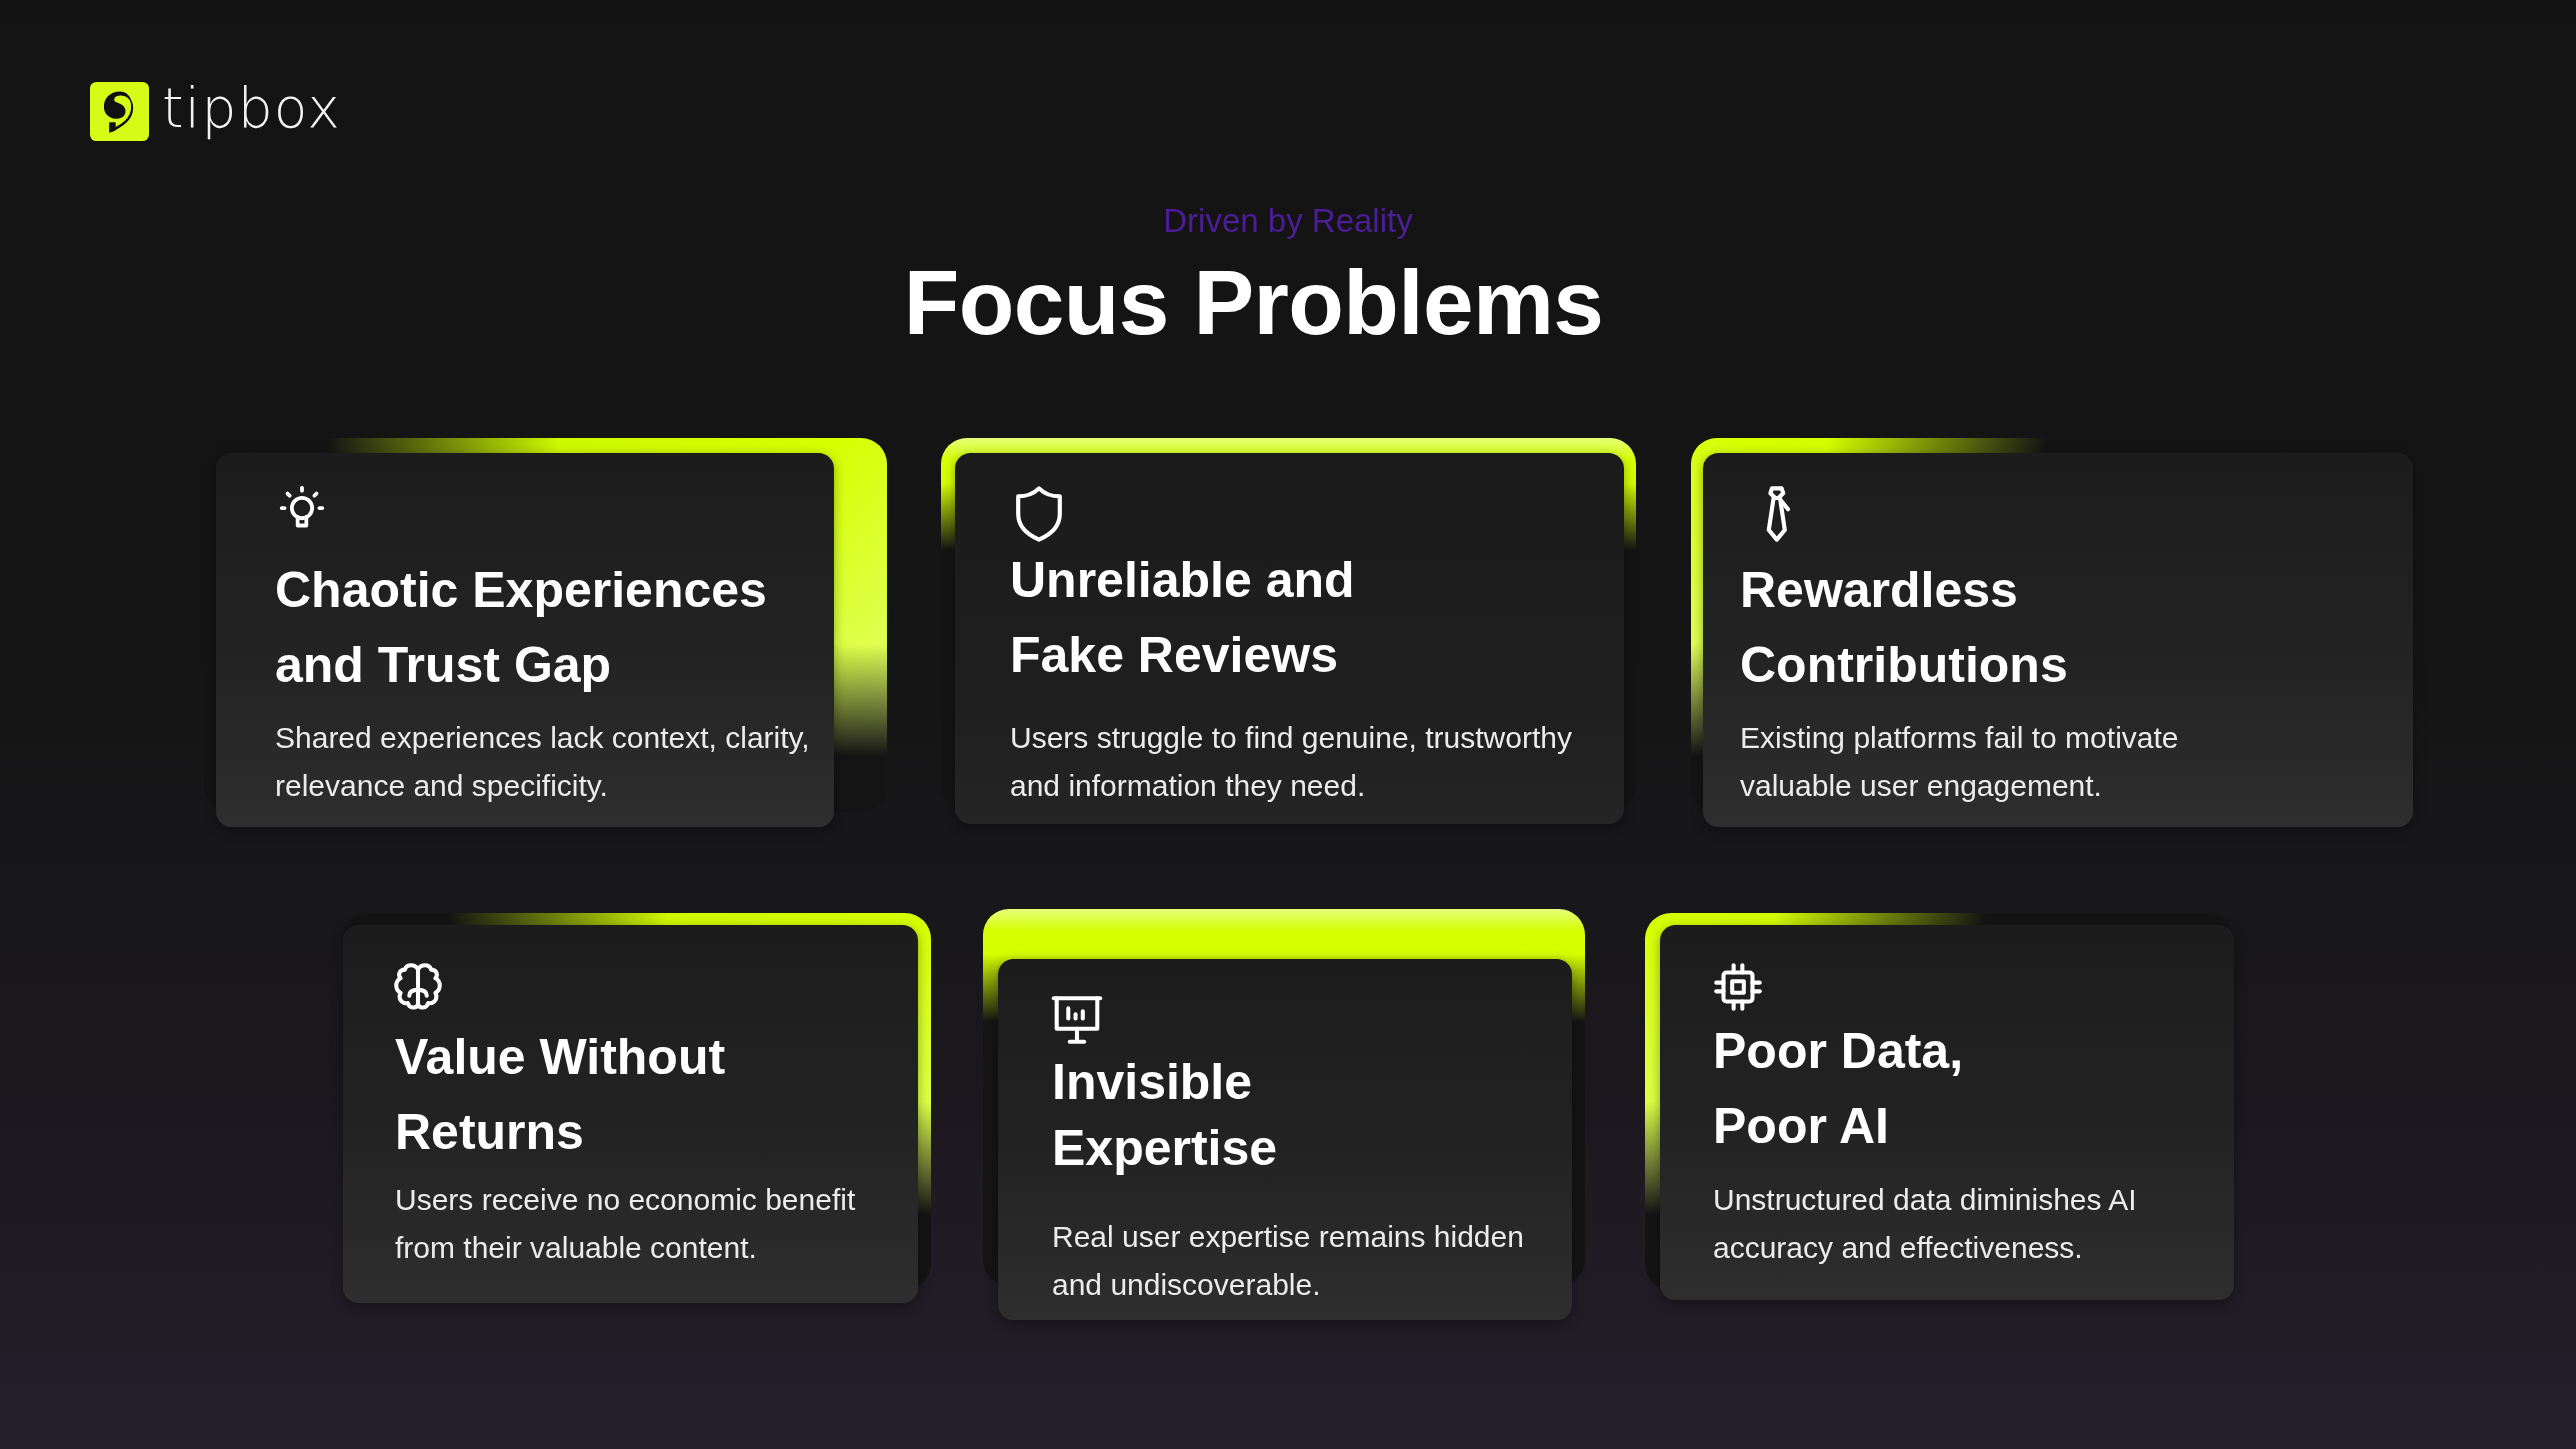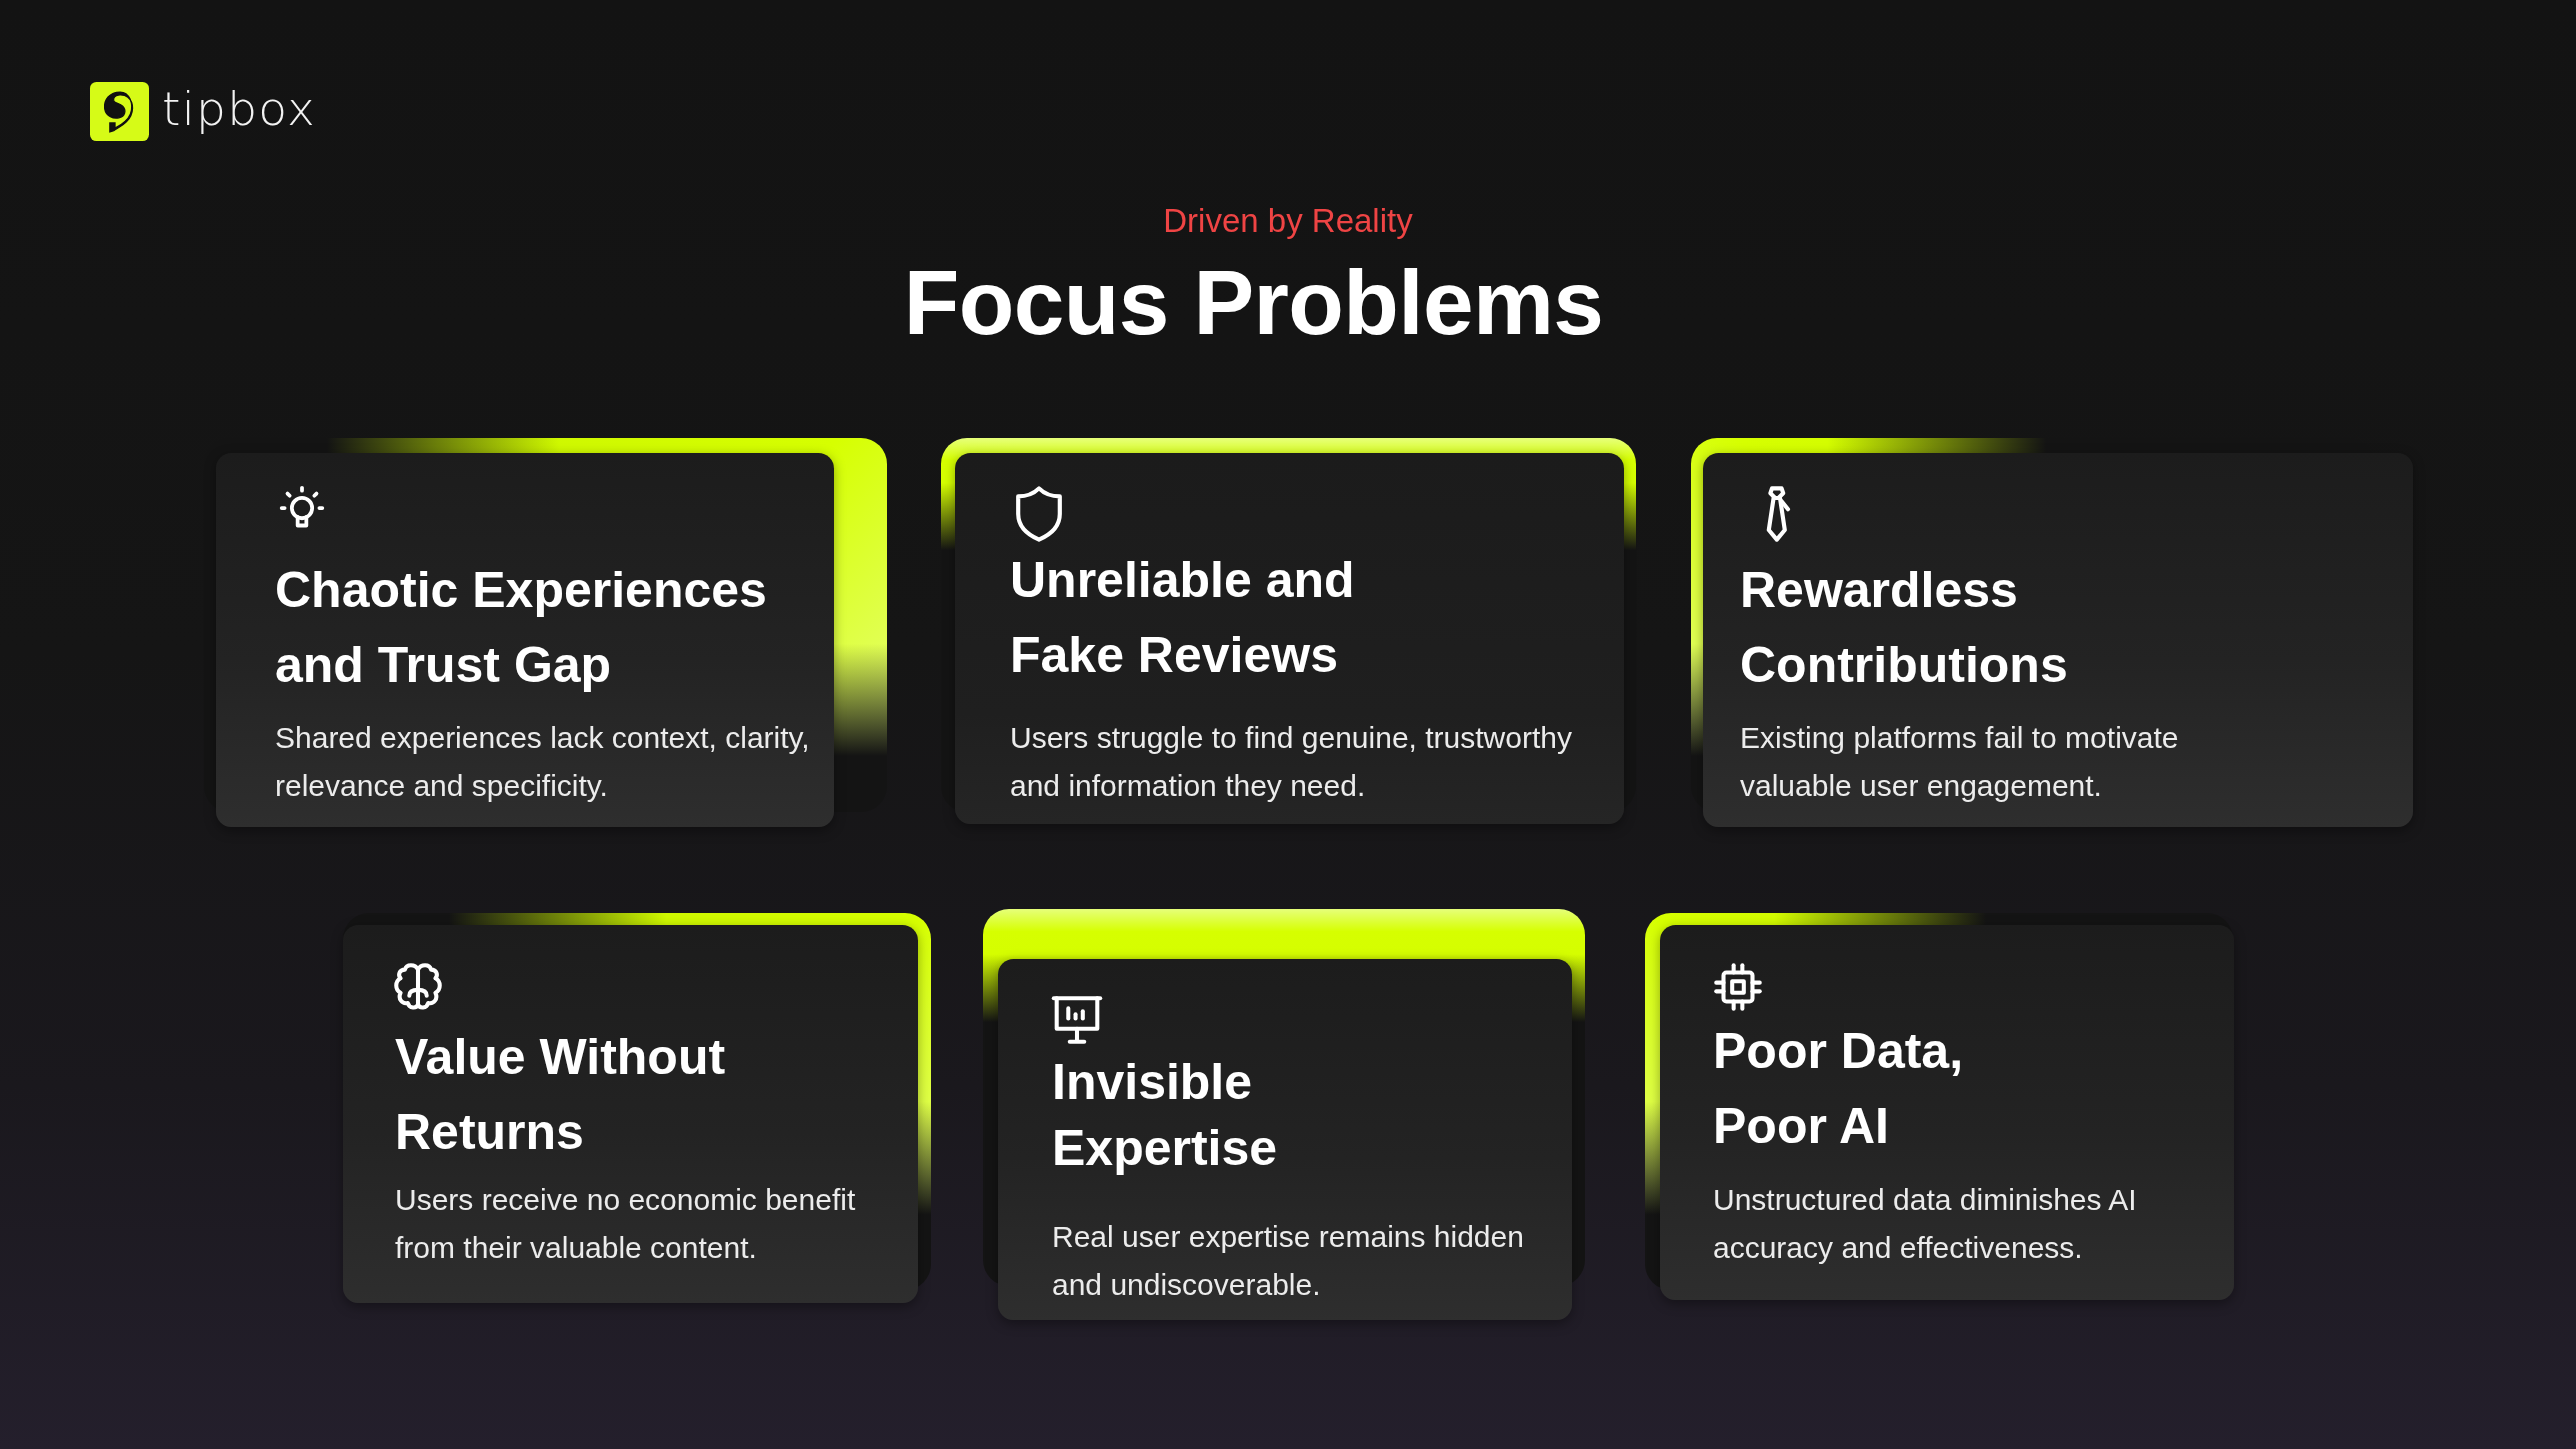--- a/index.html
+++ b/index.html
@@ -9,25 +9,25 @@
     font-family: "Liberation Sans", sans-serif;
     color: #ffffff;
   }
   .logo { position: absolute; left: 90px; top: 82px; display: flex; align-items: center; }
   .logo-mark {
     width: 59px; height: 59px; border-radius: 6.4px; background: #d6fb17;
     display: flex; align-items: center; justify-content: center;
   }
   .logo-text {
     margin-left: 13px; font-family: "DejaVu Sans", sans-serif; font-weight: 300;
-    font-size: 47px; letter-spacing: 1.3px; color: #f2f2f2; line-height: 1; margin-top: -6.4px;
+    font-size: 55px; letter-spacing: 1.3px; color: #f2f2f2; line-height: 1; margin-top: -6.4px;
   }
   .eyebrow {
     position: absolute; left: 0; width: 2576px; top: 201px; text-align: center;
-    font-size: 33px; color: #ef4444; line-height: 1.2;
+    font-size: 33px; color: #4c1d95; line-height: 1.2;
   }
   .headline {
     position: absolute; left: 0; width: 2507px; top: 248px; text-align: center;
     font-size: 91px; font-weight: 700; line-height: 1.2; color: #ffffff; letter-spacing: -0.6px;
   }
   .frame {
     position: absolute; border-radius: 26px;
   }
   .card {
     position: absolute; border-radius: 15.5px;

